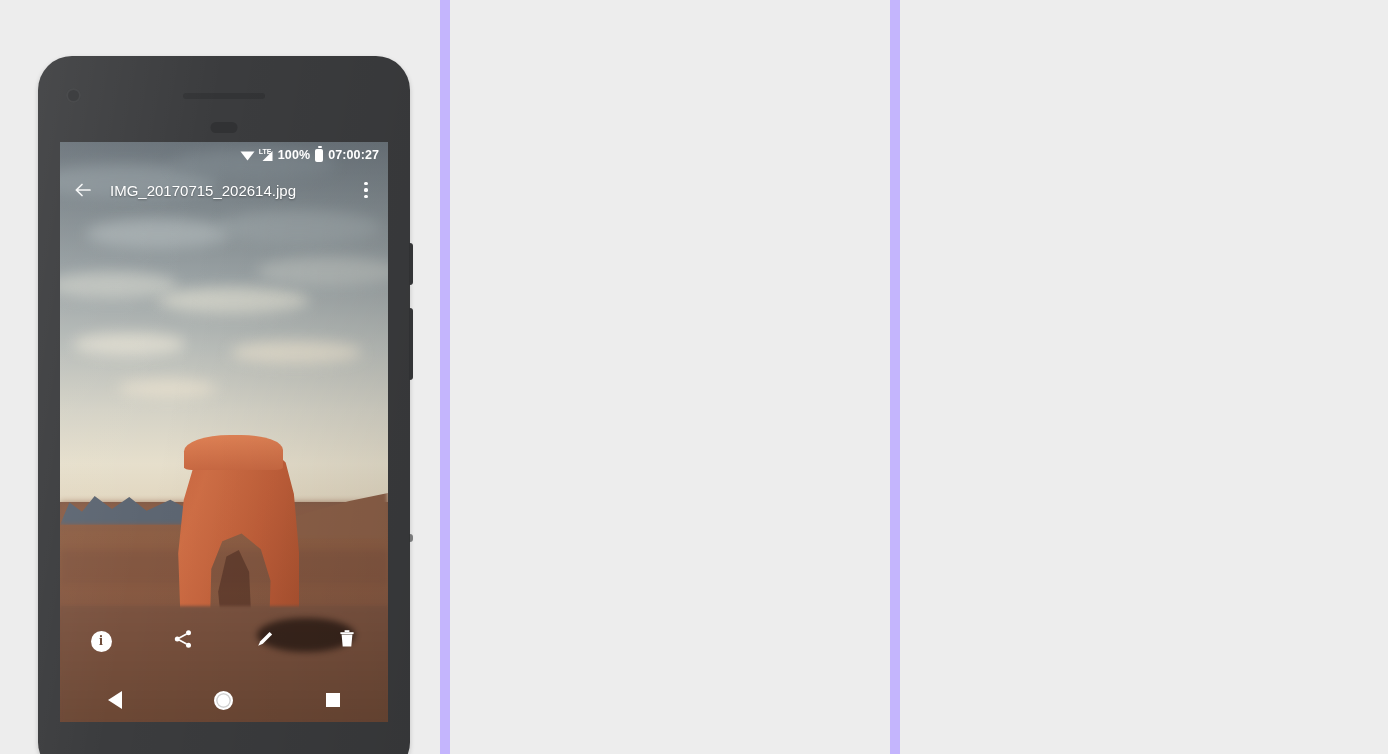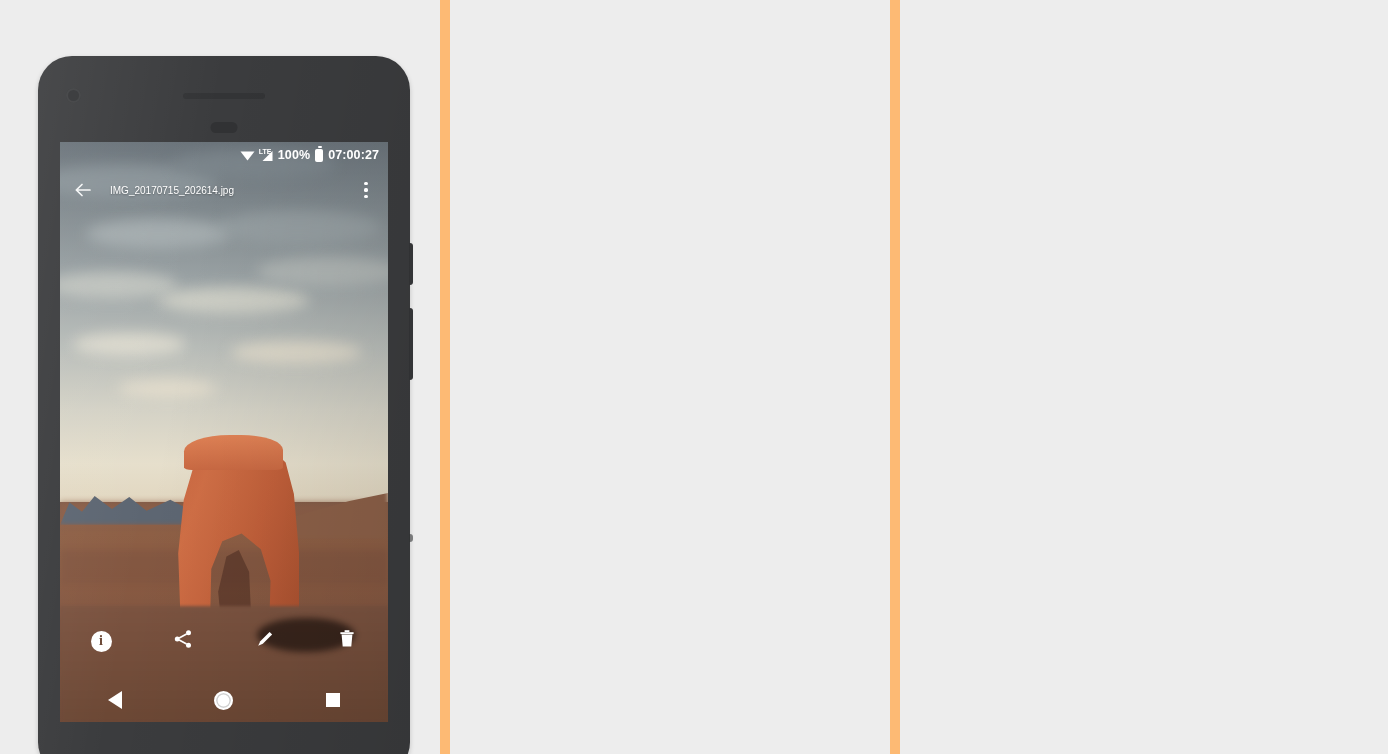--- a/index.html
+++ b/index.html
@@ -1,19 +1,19 @@
 <!DOCTYPE html>
 <html><head>
 <meta charset="utf-8">
 <style>
   * { margin:0; padding:0; box-sizing:border-box; }
   html,body { width:1388px; height:754px; background:#ffffff; overflow:hidden; }
   body { font-family:"Liberation Sans", sans-serif; }
 
-  .stage { position:relative; width:1388px; height:754px; background:#fdba74; }
+  .stage { position:relative; width:1388px; height:754px; background:#c4b5fd; }
 
   
   .panel { position:absolute; top:0; height:754px; background:#ededed; overflow:hidden; }
   .panel.p1 { left:0;    width:440px; }
   .panel.p2 { left:450px; width:440px; }
   .panel.p3 { left:900px; width:488px; }
 
   
   .phone { position:absolute; border-radius:34px; background:#3b3c3e;
            box-shadow:0 2px 5px rgba(0,0,0,.18); }
@@ -91,21 +91,21 @@
         clip-path:polygon(100% 100%,100% 20%,72% 34%,44% 52%,18% 70%,0 84%,0 100%); }
   .fg-rock { position:absolute; left:0; bottom:0; width:100%; height:20%;
         background:linear-gradient(180deg,#7b5340 0%,#6b4734 100%); filter:blur(1.5px); }
   .rock-hole { position:absolute; left:60%; bottom:12%; width:30%; height:6%;
         background:#2d1d16; border-radius:50%; filter:blur(3px); opacity:.85; }
 
   
   .appbar1 { position:absolute; left:0; top:26px; width:100%; height:44px;
              display:flex; align-items:center; padding:0 12px; z-index:5; }
   .bk-arrow { width:22px; height:22px; position:relative; flex:0 0 auto; opacity:.92; }
-  .title1 { flex:1; margin-left:16px; font-size:10px; color:#fff; font-weight:400;
+  .title1 { flex:1; margin-left:16px; font-size:15px; color:#fff; font-weight:400;
             text-shadow:0 1px 2px rgba(0,0,0,.35); white-space:nowrap; }
   .kebab { width:20px; height:22px; display:flex; flex-direction:column; align-items:center;
            justify-content:center; gap:3.2px; flex:0 0 auto; }
   .kebab i { width:3.2px; height:3.2px; border-radius:50%; background:#fff; display:block; }
 
   
   .actionrow { position:absolute; left:0; bottom:58px; width:100%; height:46px;
                display:flex; align-items:center; z-index:5; }
   .actionrow > div { flex:1; display:flex; align-items:center; justify-content:center; }
   .ic-info { width:21px; height:21px; border-radius:50%; background:#fff; color:#6d4a38;

